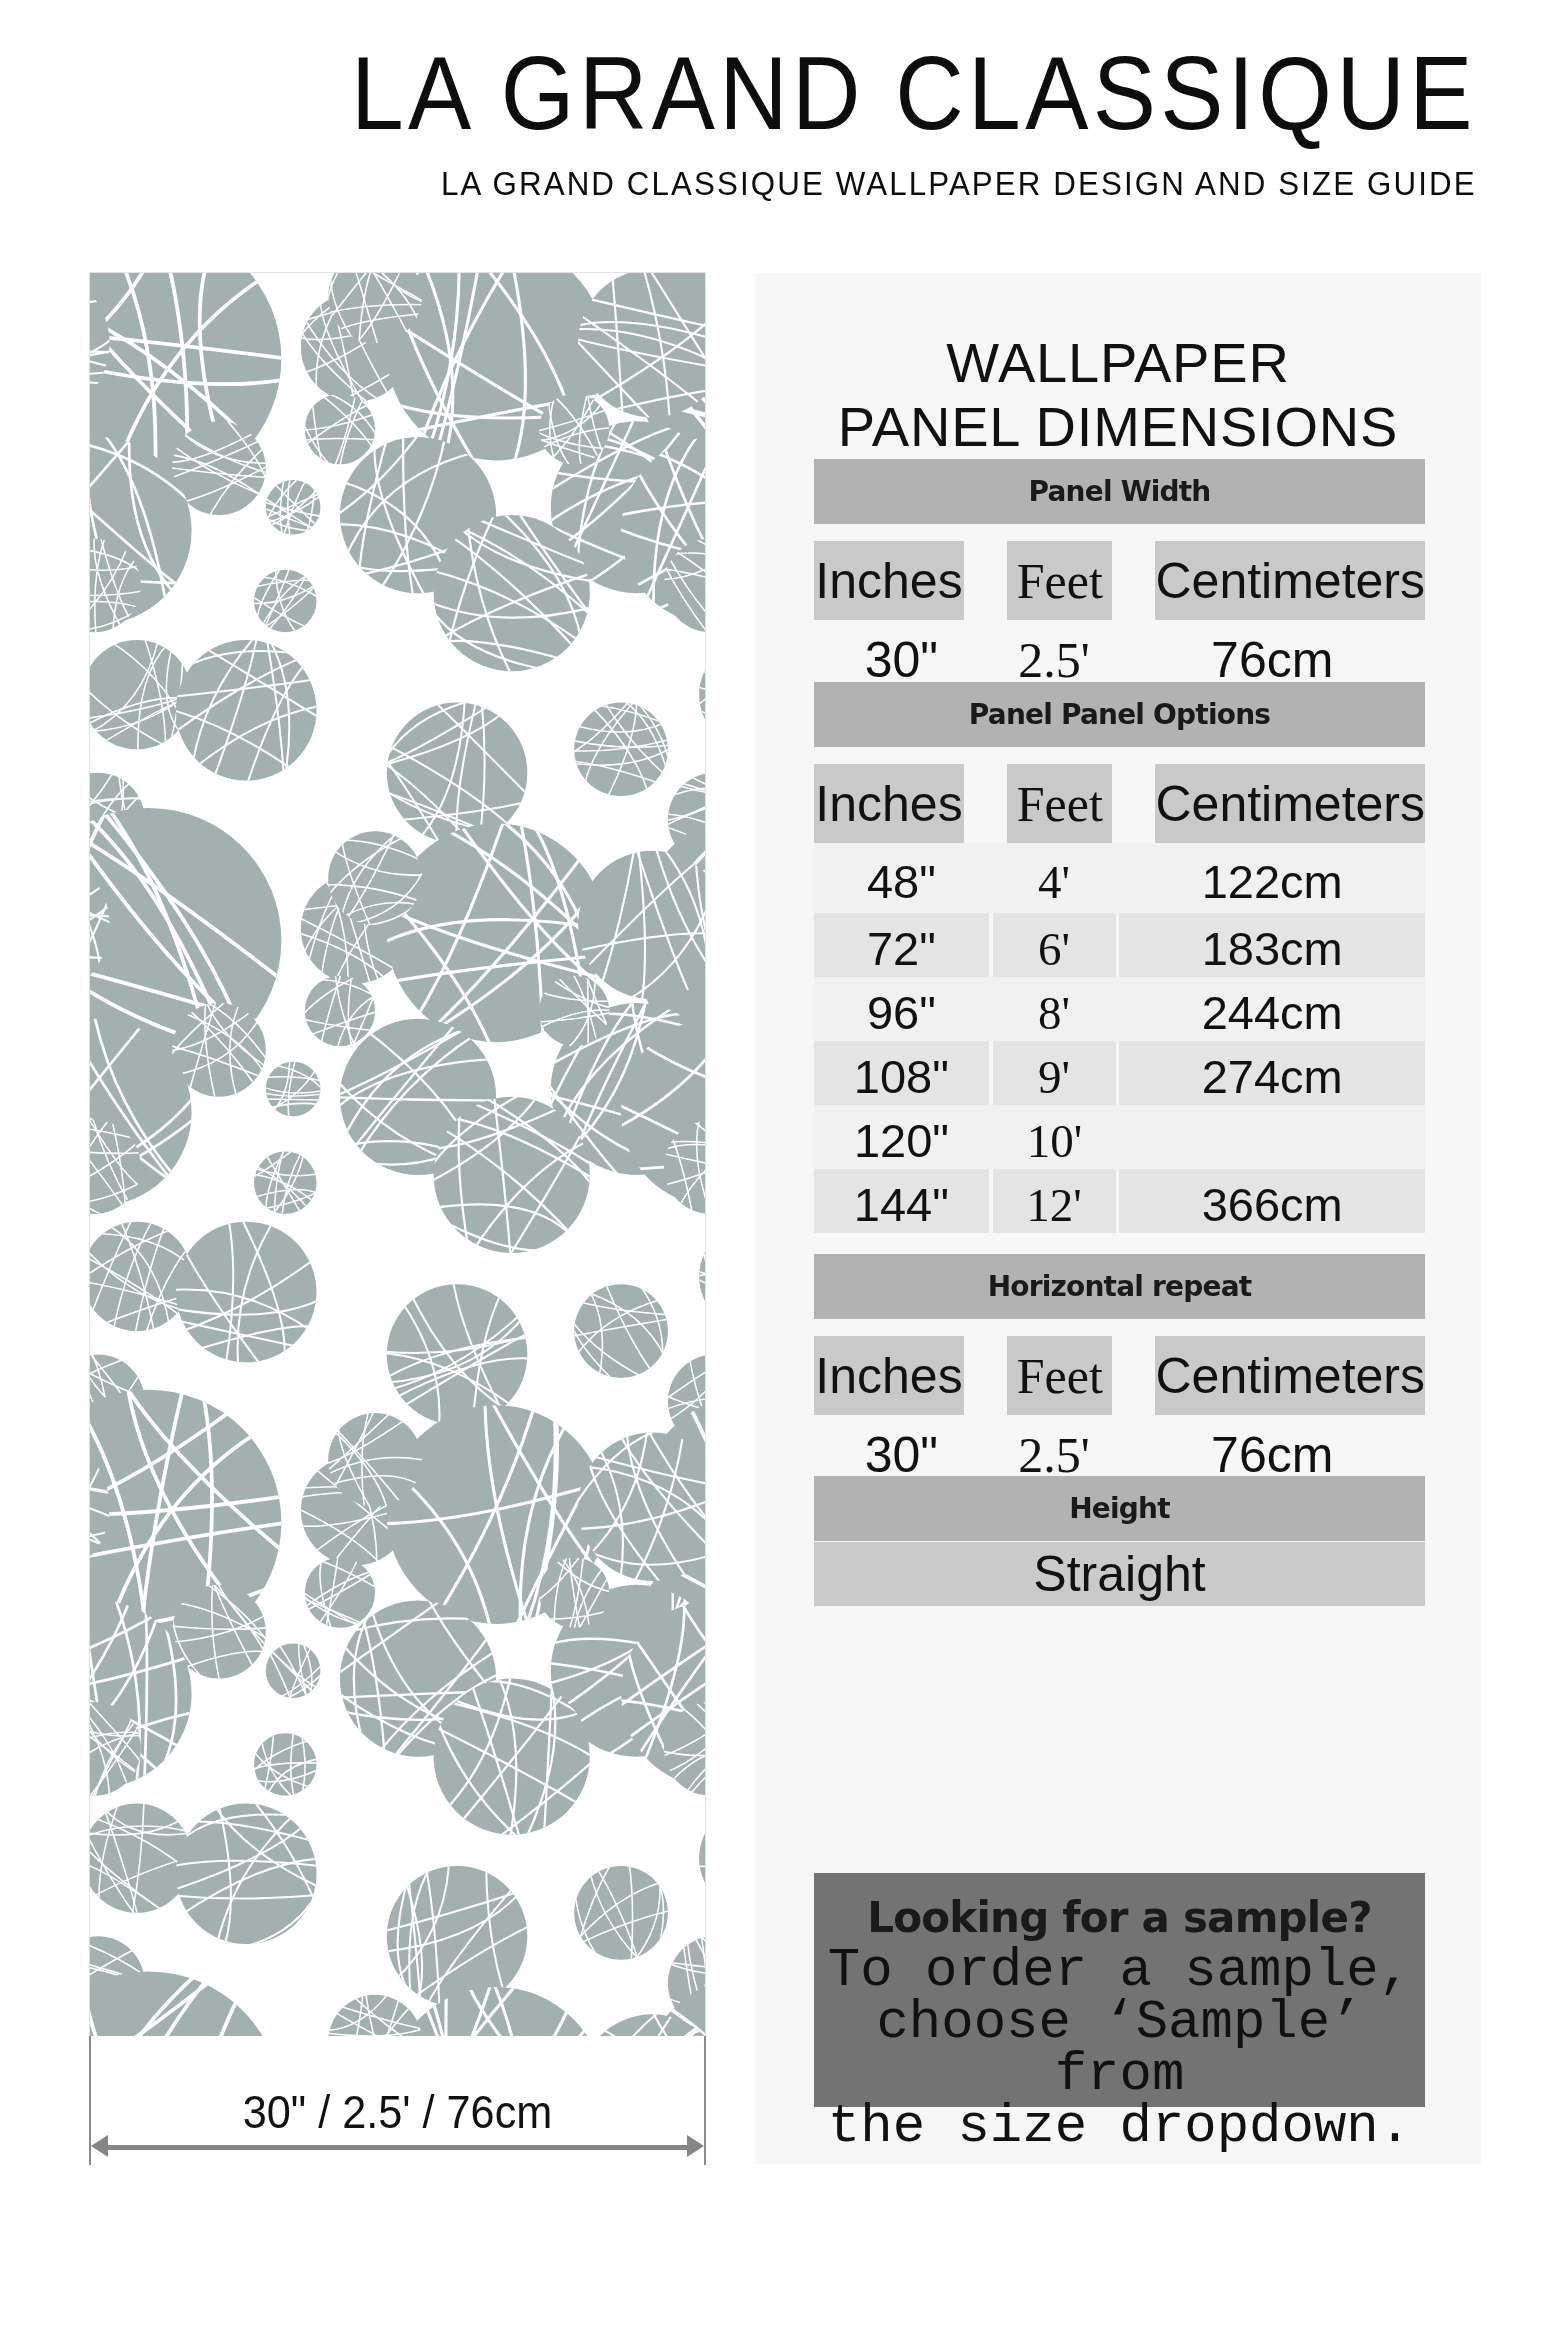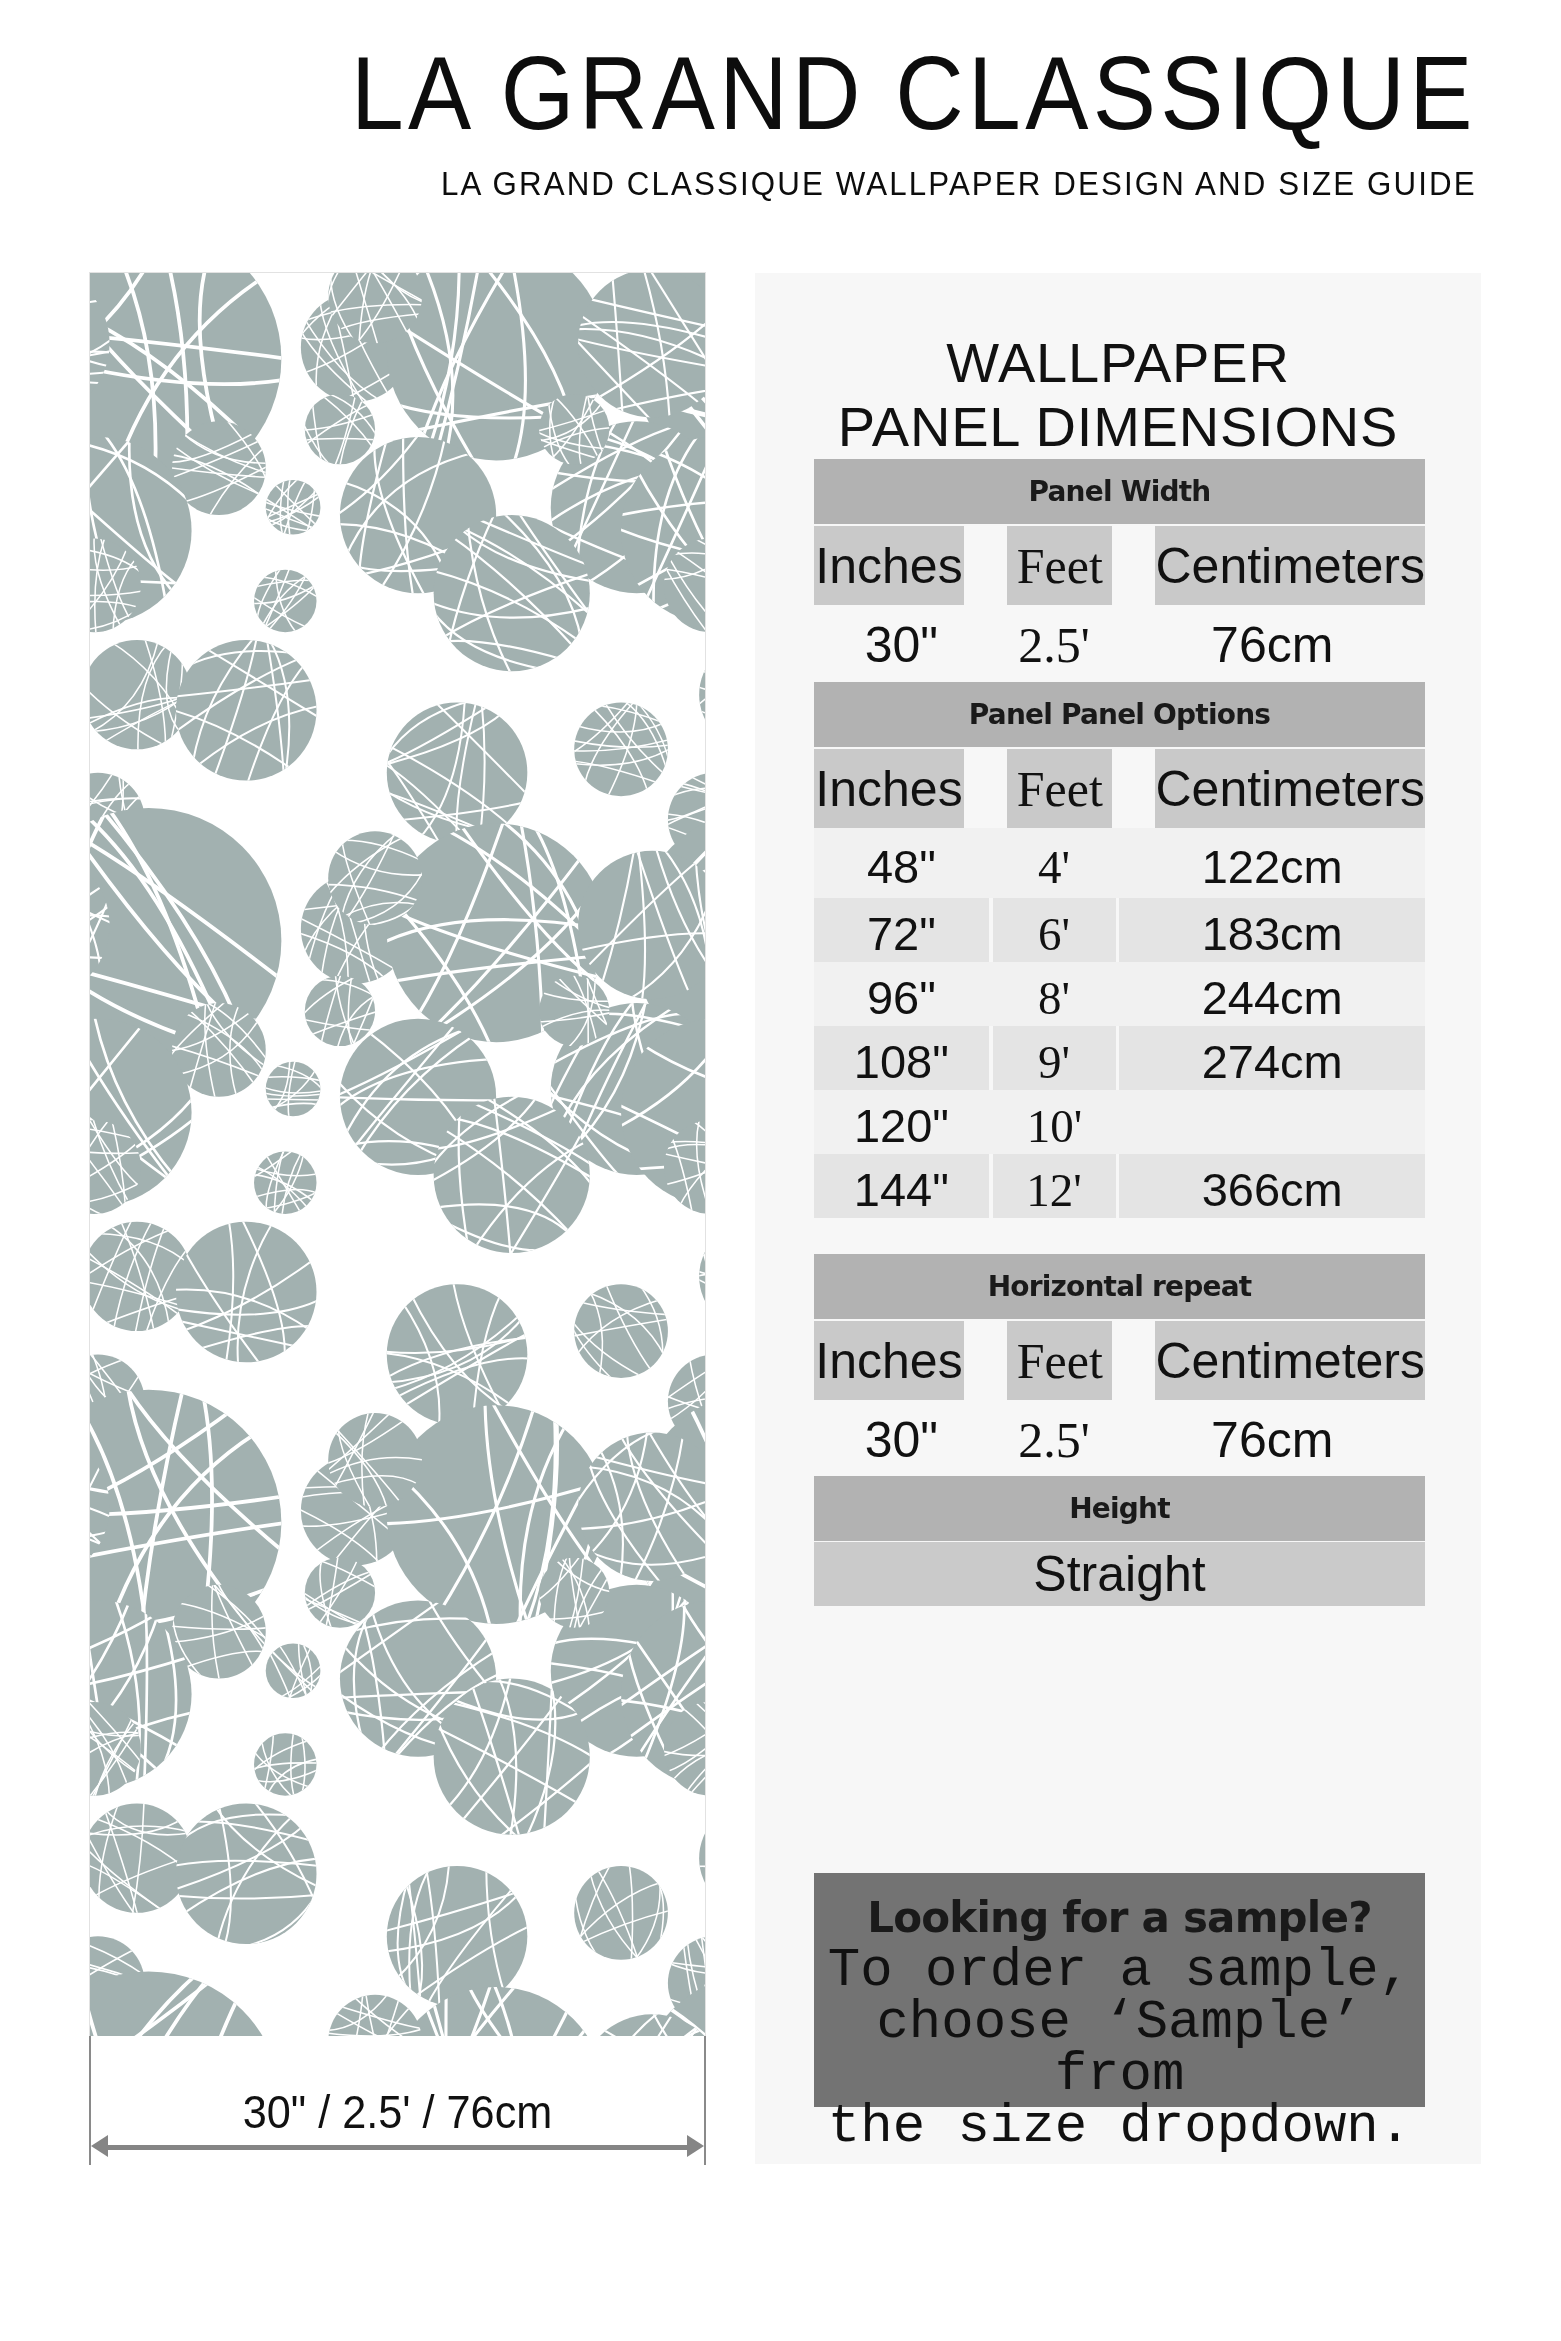--- a/index.html
+++ b/index.html
@@ -64,21 +64,21 @@
     height: 65px; background: #b2b2b2; display: flex; align-items: center; justify-content: center;
     font-family: "DejaVu Sans", sans-serif; font-weight: bold; font-size: 28px; color: #1a1a1a;
     letter-spacing: -0.8px;
   }
   .row { display: flex; gap: 3.9px; }
   .cell {
     display: flex; align-items: center; justify-content: center;
     font-family: "Liberation Sans", sans-serif; font-size: 50px; color: #111;
   }
   .c1 { width: 175px; } .c2 { width: 123px; font-family: Liberation Serif, serif; } .c3 { width: 306px; }
-  .colhead { margin-top: 2px; height: 79px; gap: 43px; }
+  .colhead { margin-top: 17px; height: 79px; gap: 43px; }
   .colhead .cell { background: #c9c9c9; }
   .val { height: 70px; }
   .val .cell { background: transparent; padding-top: 9.4px; box-sizing: border-box; }
 
   .hrow { height: 64px; }
   .hrow.odd .cell { background: #f1f1f1; }
   .hrow.even .cell { background: #e4e4e4; }
   .hrow .cell { font-size: 47px; padding-top: 7.8px; box-sizing: border-box; }
   .hrow.odd { background: #f1f1f1; }
 

